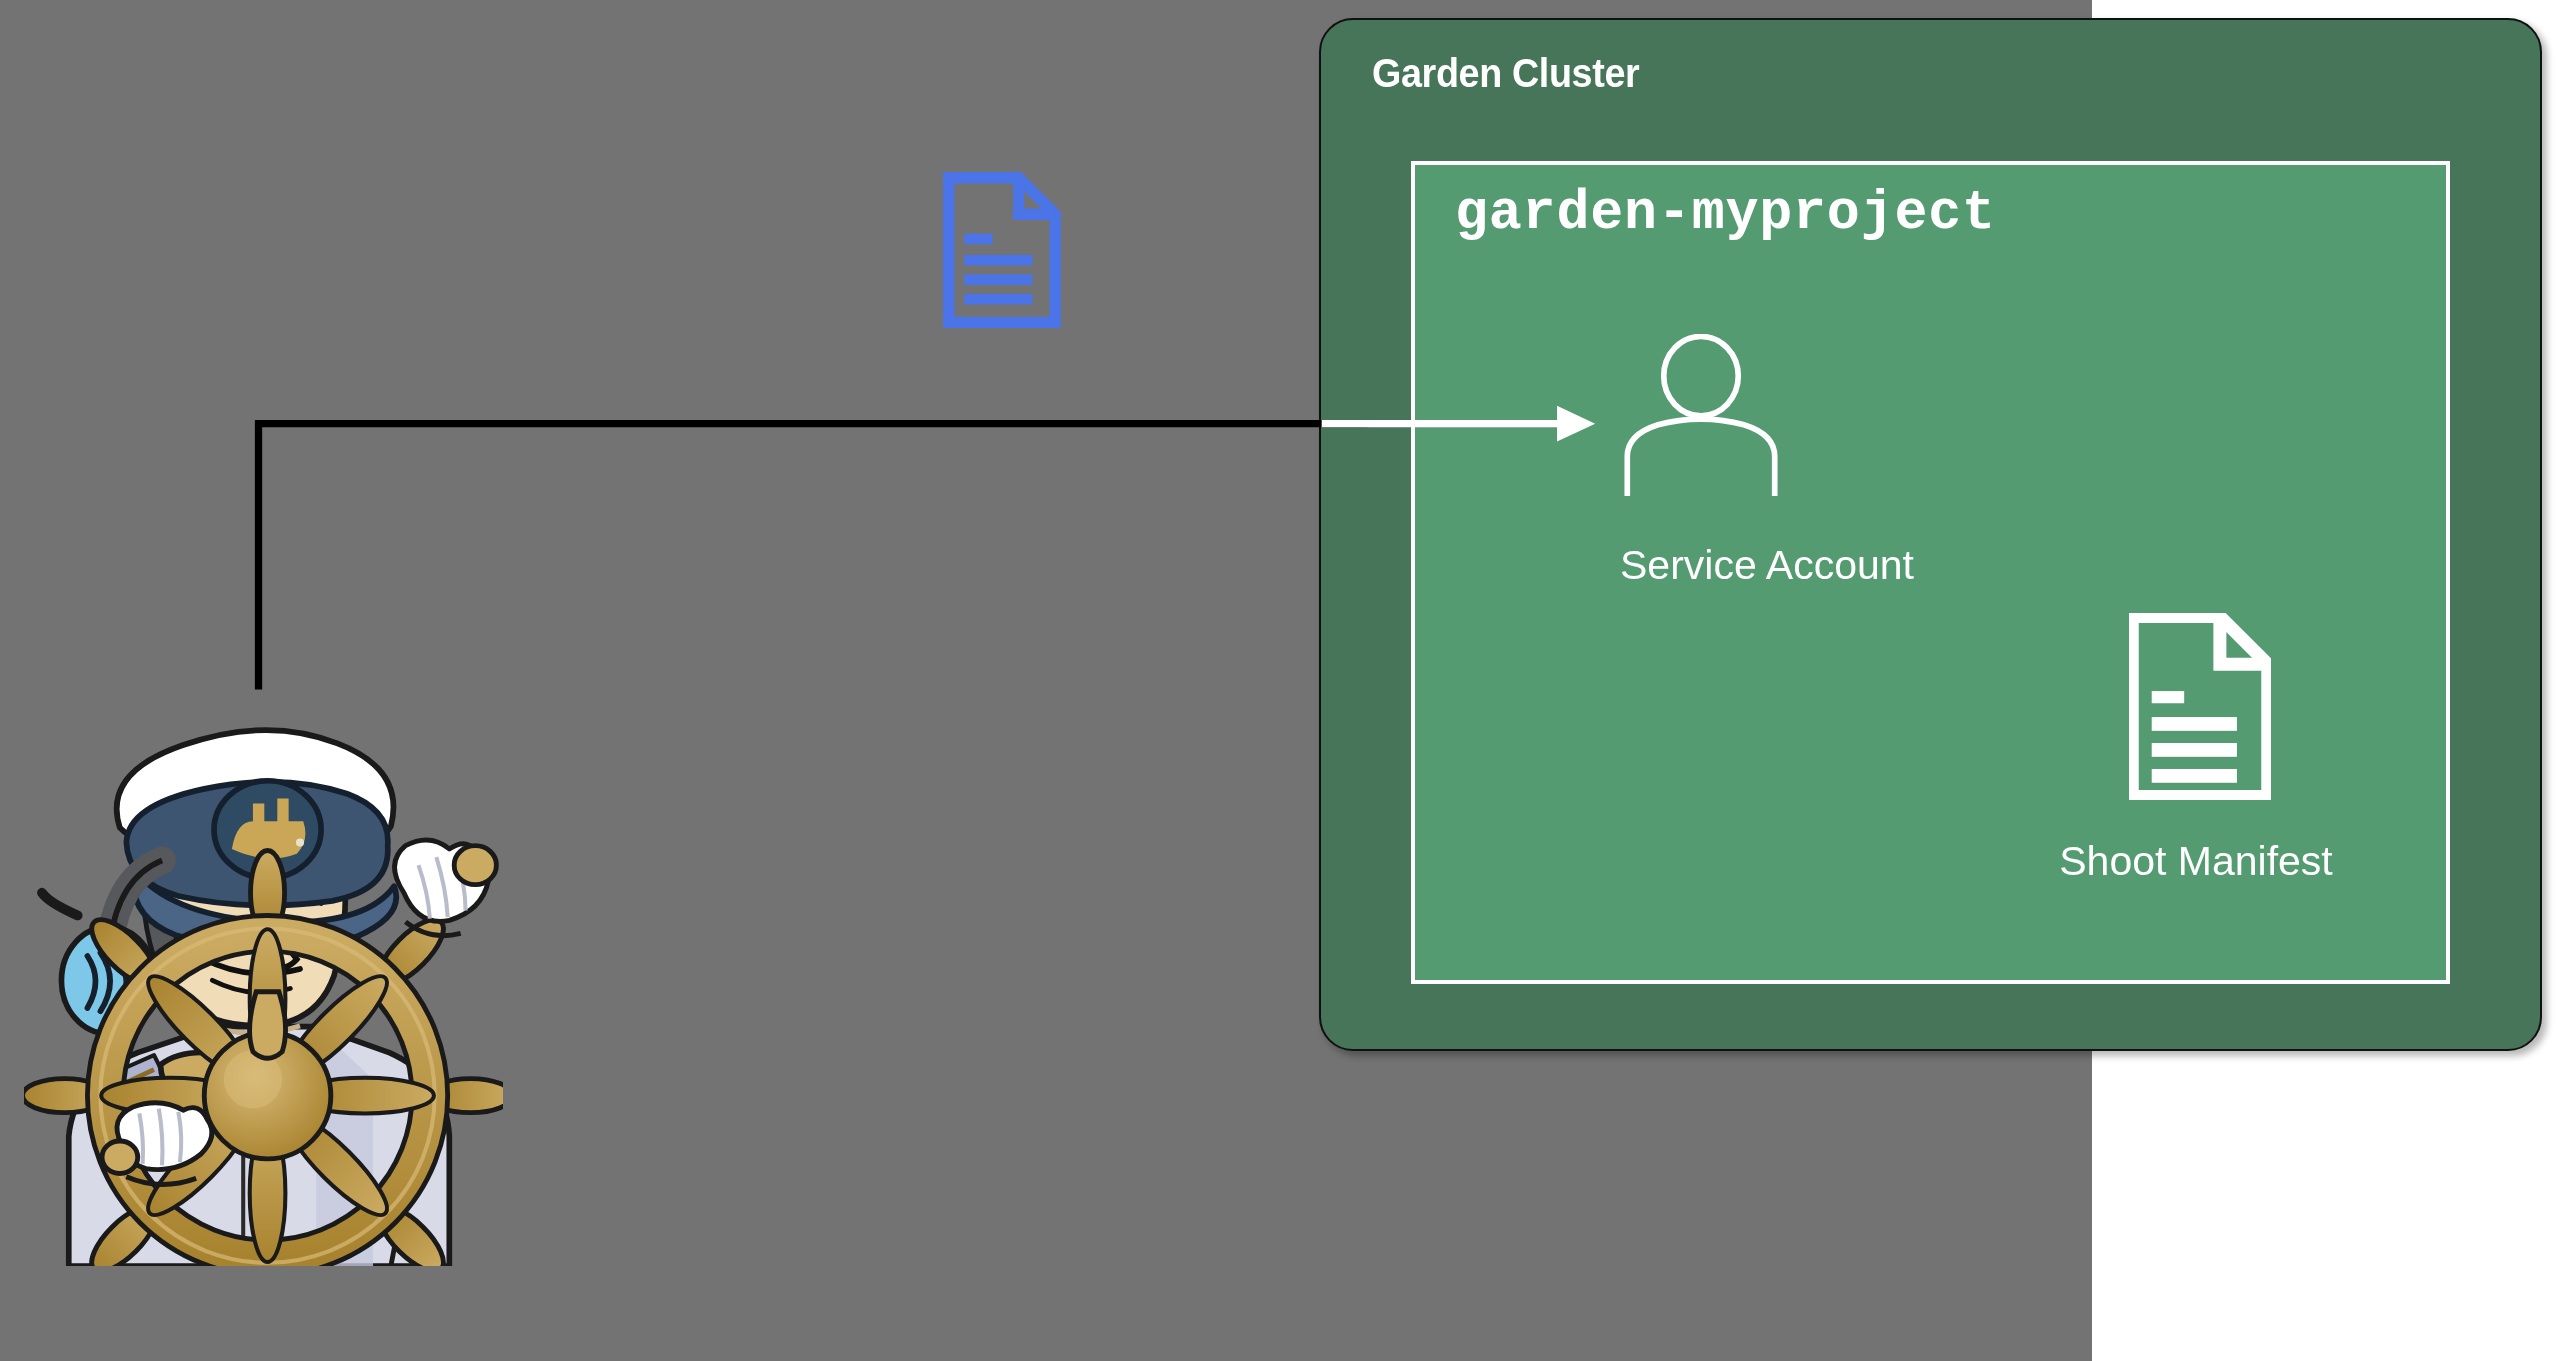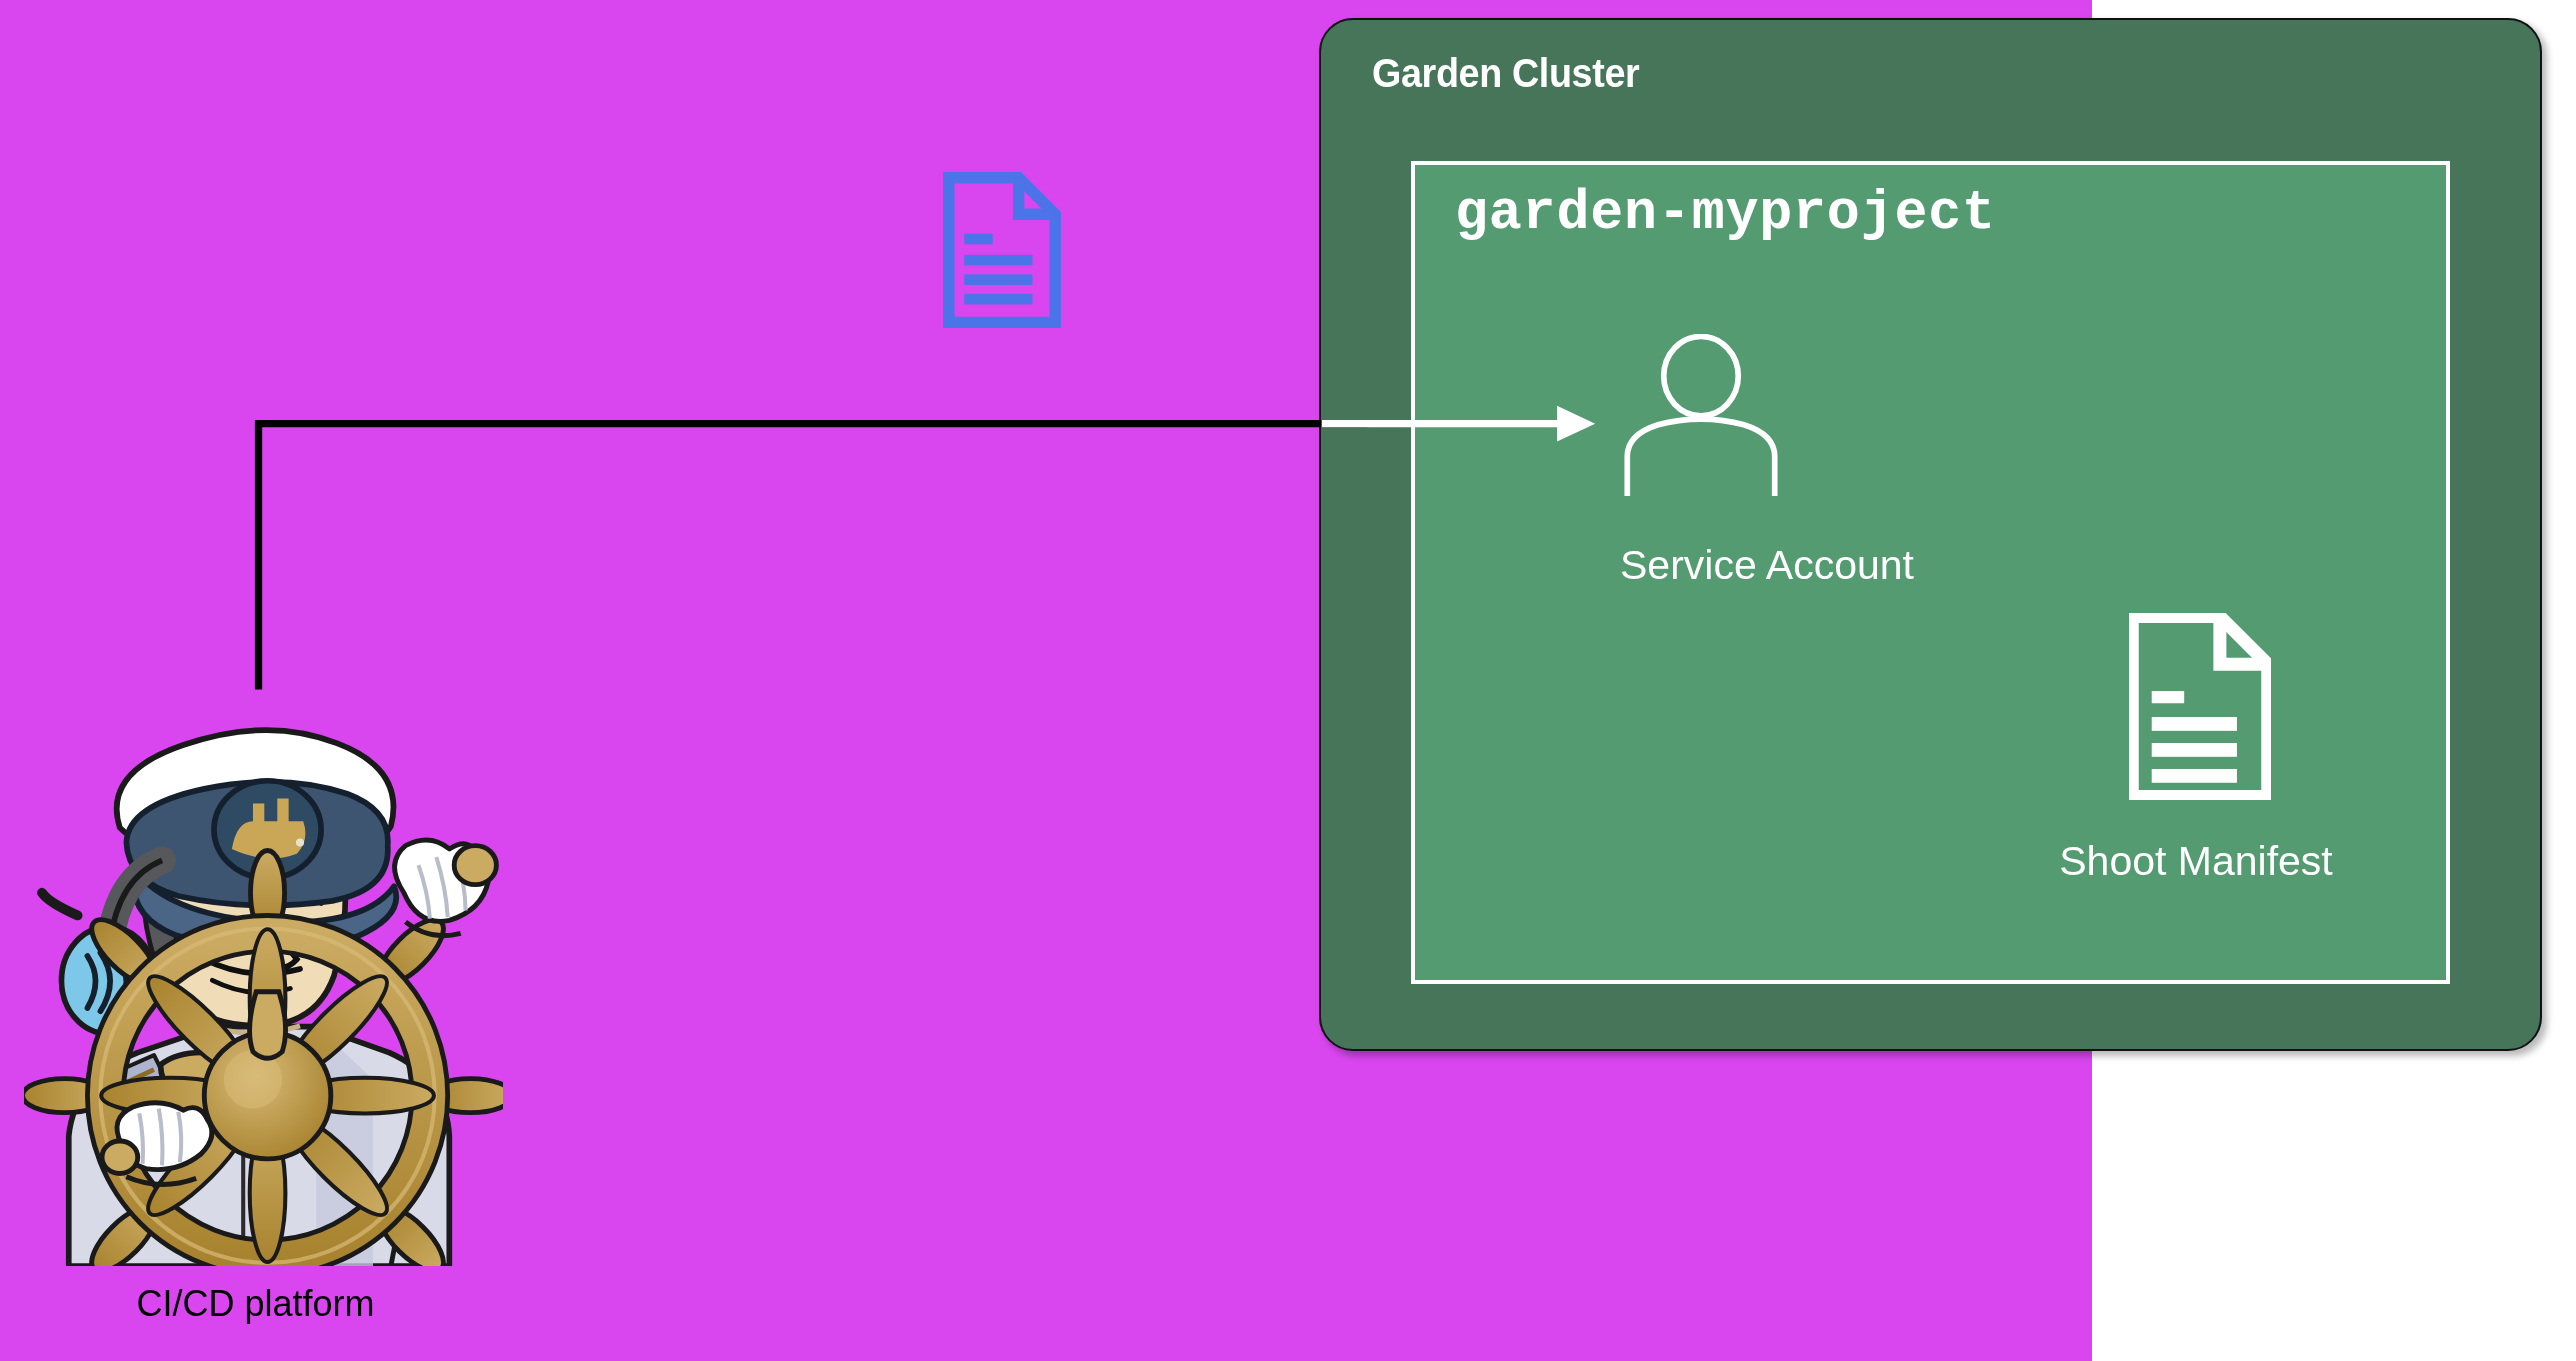--- a/index.html
+++ b/index.html
@@ -14,21 +14,21 @@
     overflow: hidden;
     font-family: "Liberation Sans", sans-serif;
     -webkit-font-smoothing: antialiased;
   }
 
   #stage {
     position: absolute;
     left: 0; top: 0;
     width: 2092px;
     height: 1361px;
-    background: #d946ef;
+    background: #737373;
   }
 
   
   .cluster-box {
     position: absolute;
     left: 1319px;
     top: 18px;
     width: 1223px;
     height: 1033px;
     background: #477559;
@@ -334,16 +334,15 @@
 
       <path d="M 120 550 Q 104 518 134 504 Q 168 492 196 508 Q 216 498 226 520
                Q 240 540 218 562 Q 188 586 150 580 Q 124 572 120 550 Z" fill="#ffffff" stroke="#1a1a1a" stroke-width="6" stroke-linejoin="round"></path>
       <path d="M 142 512 Q 148 544 146 574" fill="none" stroke="#b9bcca" stroke-width="5"></path>
       <path d="M 166 506 Q 172 540 170 576" fill="none" stroke="#b9bcca" stroke-width="5"></path>
       <path d="M 190 510 Q 196 540 192 572" fill="none" stroke="#b9bcca" stroke-width="5"></path>
       <ellipse cx="118" cy="566" rx="22" ry="20" fill="#cbab62" stroke="#1a1a1a" stroke-width="6"></ellipse>
       <path d="M 126 590 Q 168 608 212 592" fill="none" stroke="#1a1a1a" stroke-width="6"></path>
     </svg>
   </div>
-  <div class="mascot-label">CI/CD platform</div>
 
 </div>
 
 
 </body></html>

